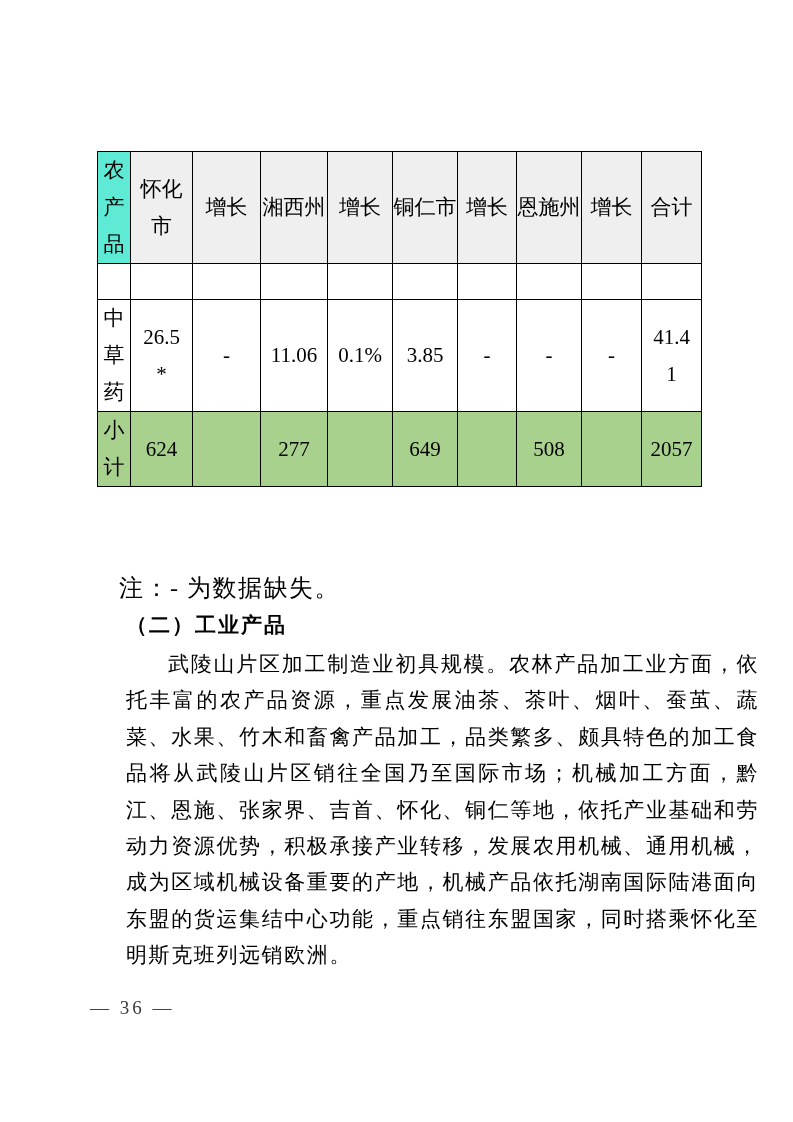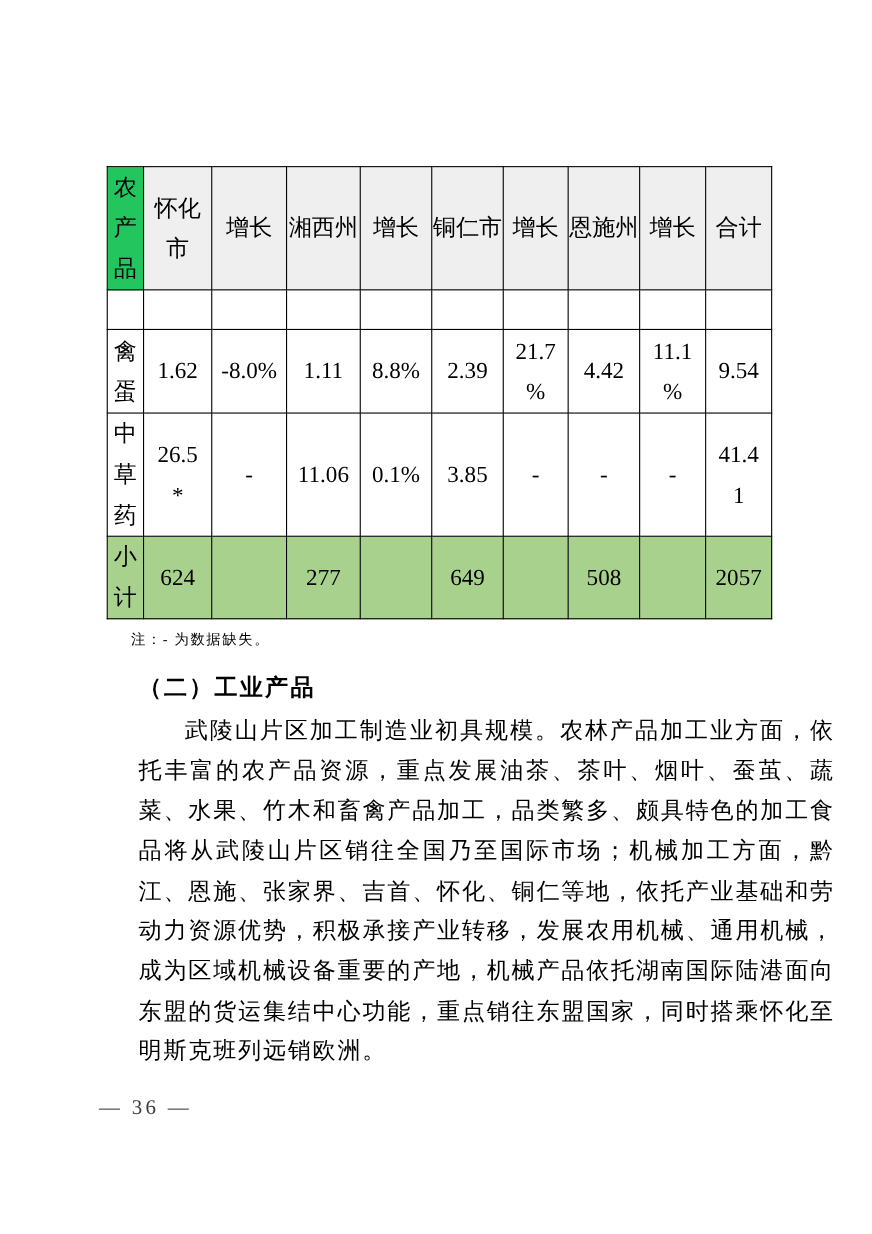--- a/index.html
+++ b/index.html
@@ -26,32 +26,32 @@
     vertical-align: middle;
     font-size: 21px;
     font-weight: normal;
     line-height: 37px;
     white-space: pre-line;
     word-break: break-all;
     padding: 0;
   }
   .data-table tr.header-row { height: 112px; }
   .data-table tr.header-row th { background: #efefef; }
-  .data-table tr.header-row th.first-col { background: #22c55e; }
+  .data-table tr.header-row th.first-col { background: #5eead4; }
   .data-table tr.empty-row { height: 36px; }
   .data-table tr.row-eggs { height: 76px; }
   .data-table tr.row-herbs { height: 111px; }
   .data-table tr.subtotal-row { height: 72px; }
   .data-table tr.subtotal-row td { background: #a9d18e; }
 
   
   .table-note {
     position: absolute;
     left: 119px; top: 572px;
-    font-size: 13px;
+    font-size: 24px;
     letter-spacing: 1.5px;
   }
   .section-heading {
     position: absolute;
     left: 126px; top: 611px;
     font-size: 21px;
     font-weight: bold;
     letter-spacing: 2px;
   }
   .body-paragraph {
@@ -107,34 +107,20 @@
     <td></td>
     <td></td>
     <td></td>
     <td></td>
     <td></td>
     <td></td>
     <td></td>
     <td></td>
     <td></td>
   </tr>
-  <tr class="row-eggs">
-    <td>禽蛋</td>
-    <td>1.62</td>
-    <td>-8.0%</td>
-    <td>1.11</td>
-    <td>8.8%</td>
-    <td>2.39</td>
-    <td>21.7
-%</td>
-    <td>4.42</td>
-    <td>11.1
-%</td>
-    <td>9.54</td>
-  </tr>
   <tr class="row-herbs">
     <td>中草药</td>
     <td>26.5
 *</td>
     <td>-</td>
     <td>11.06</td>
     <td>0.1%</td>
     <td>3.85</td>
     <td>-</td>
     <td>-</td>

